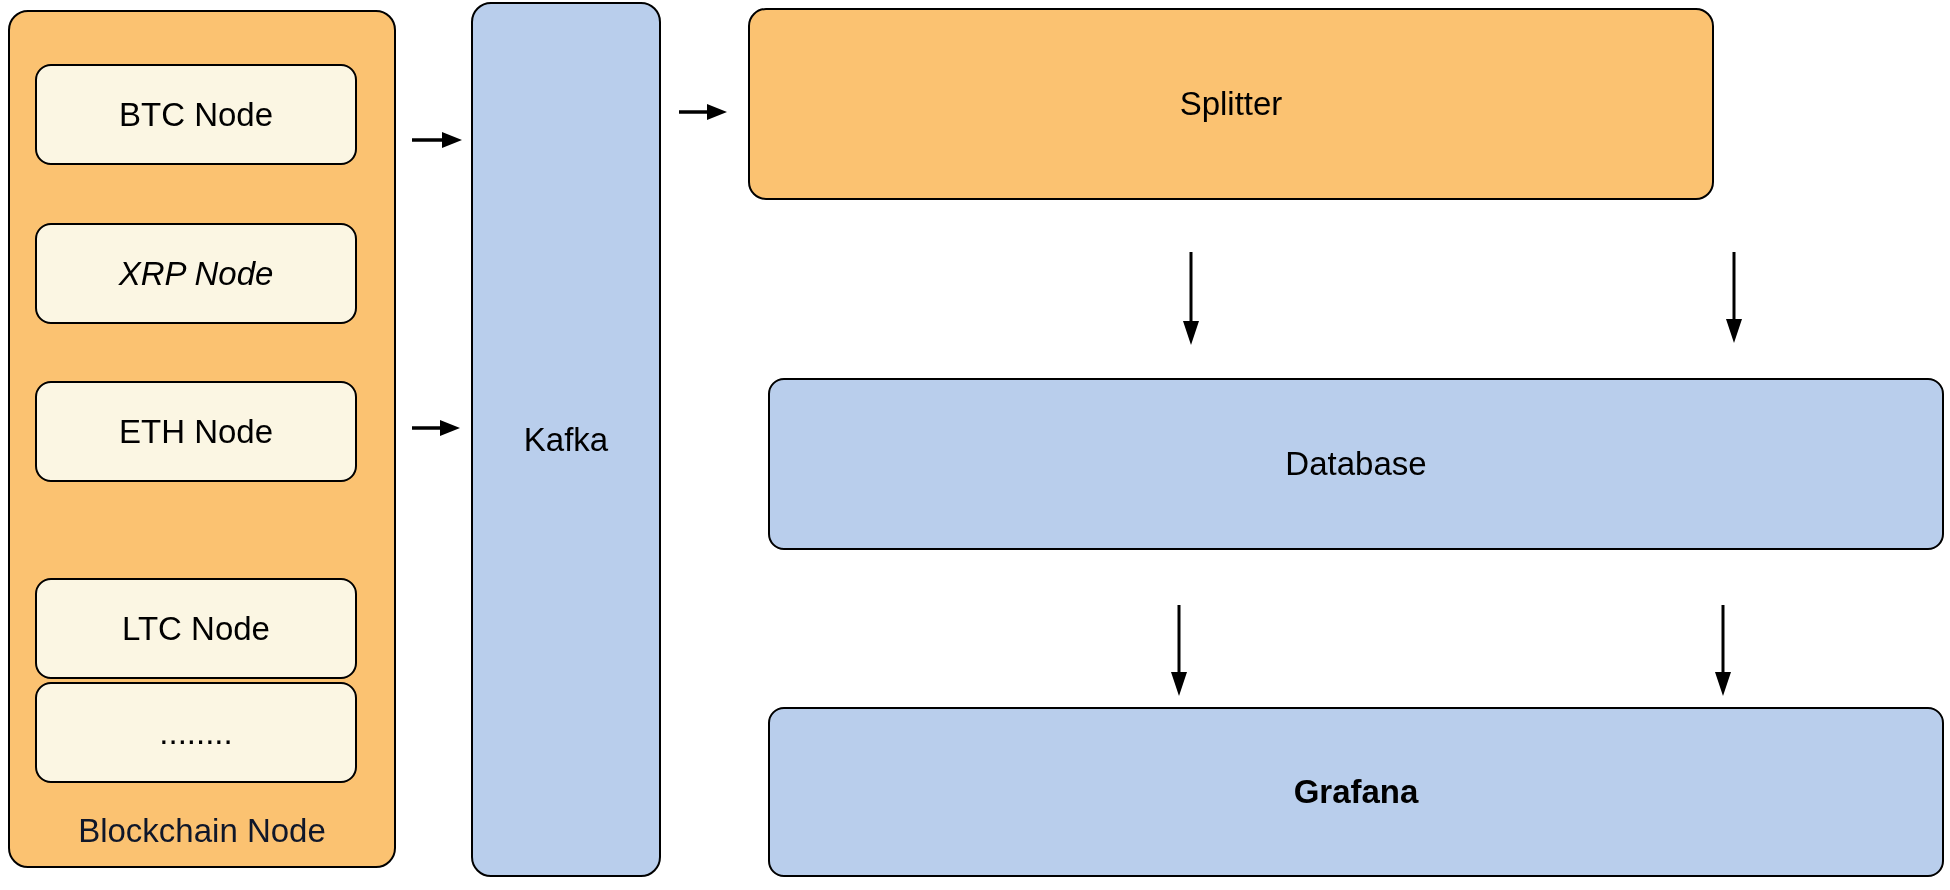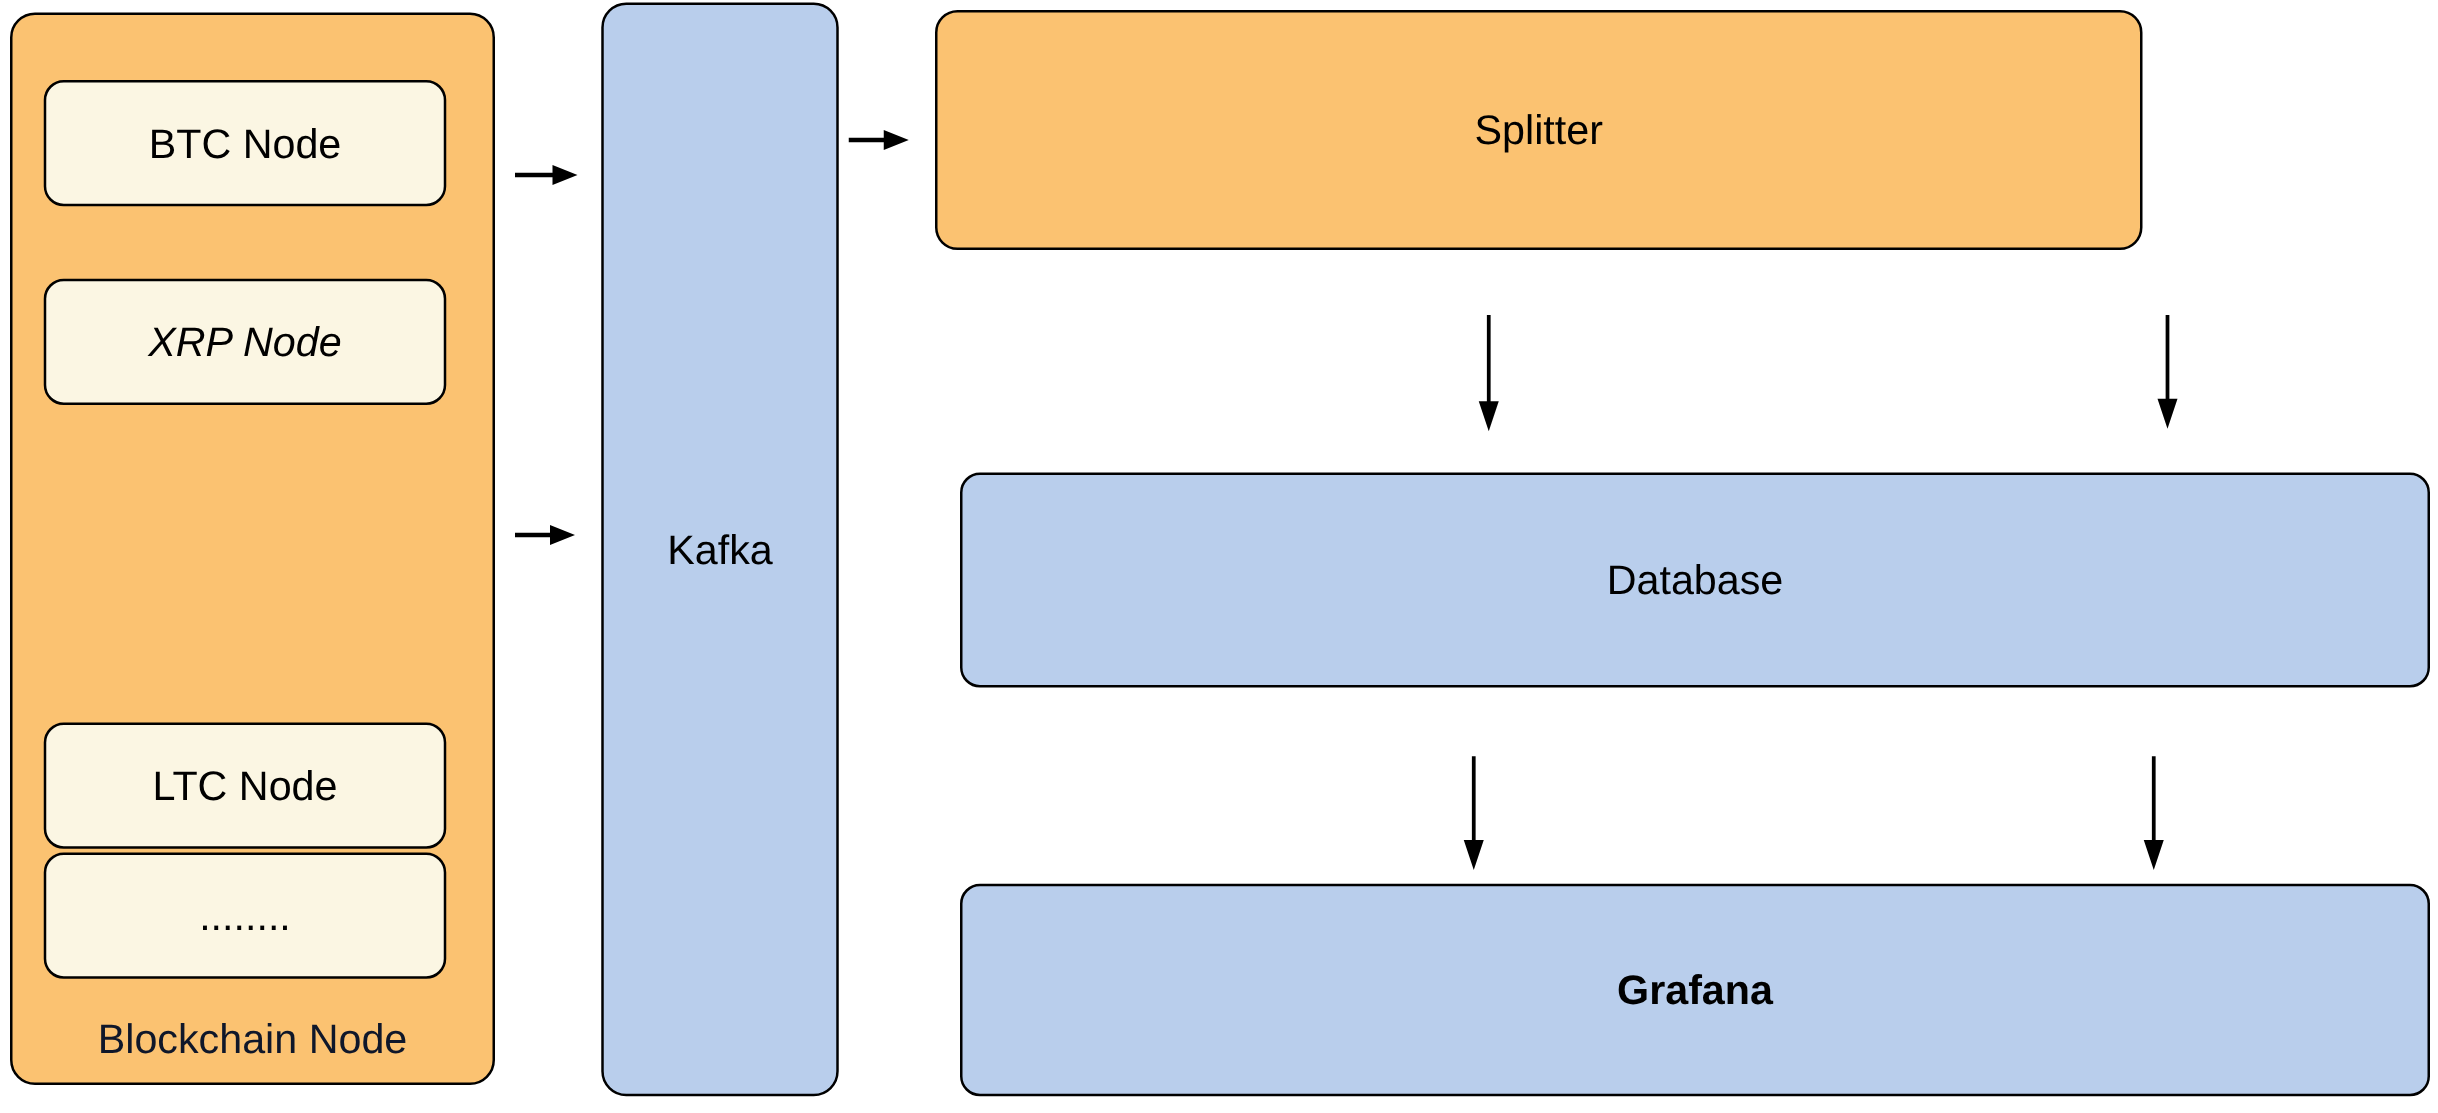--- a/index.html
+++ b/index.html
@@ -61,21 +61,20 @@
     bottom: 16px;
     text-align: center;
     font-size: 33px;
     color: #0f172a;
   }
 
   .kafka-box {
     left: 471px; top: 2px;
     width: 190px; height: 875px;
     border-radius: 20px;
-    margin-left: 10px;
   }
   .splitter-box {
     left: 748px; top: 8px;
     width: 966px; height: 192px;
     border-radius: 18px;
   }
   .database-box {
     left: 768px; top: 378px;
     width: 1176px; height: 172px;
     border-radius: 16px;
@@ -98,20 +97,23 @@
 <body>
 
 <div class="canvas">
 
   <div class="box orange group-container">
     <div class="inner-node n0">
       <span>BTC Node</span>
     </div>
     <div class="inner-node n1">
       <span>XRP Node</span>
+    </div>
+    <div class="inner-node n2">
+      <span>ETH Node</span>
     </div>
     <div class="inner-node n3">
       <span>LTC Node</span>
     </div>
     <div class="inner-node n4">
       <span>........</span>
     </div>
     <div class="group-label">Blockchain Node</div>
   </div>
 

